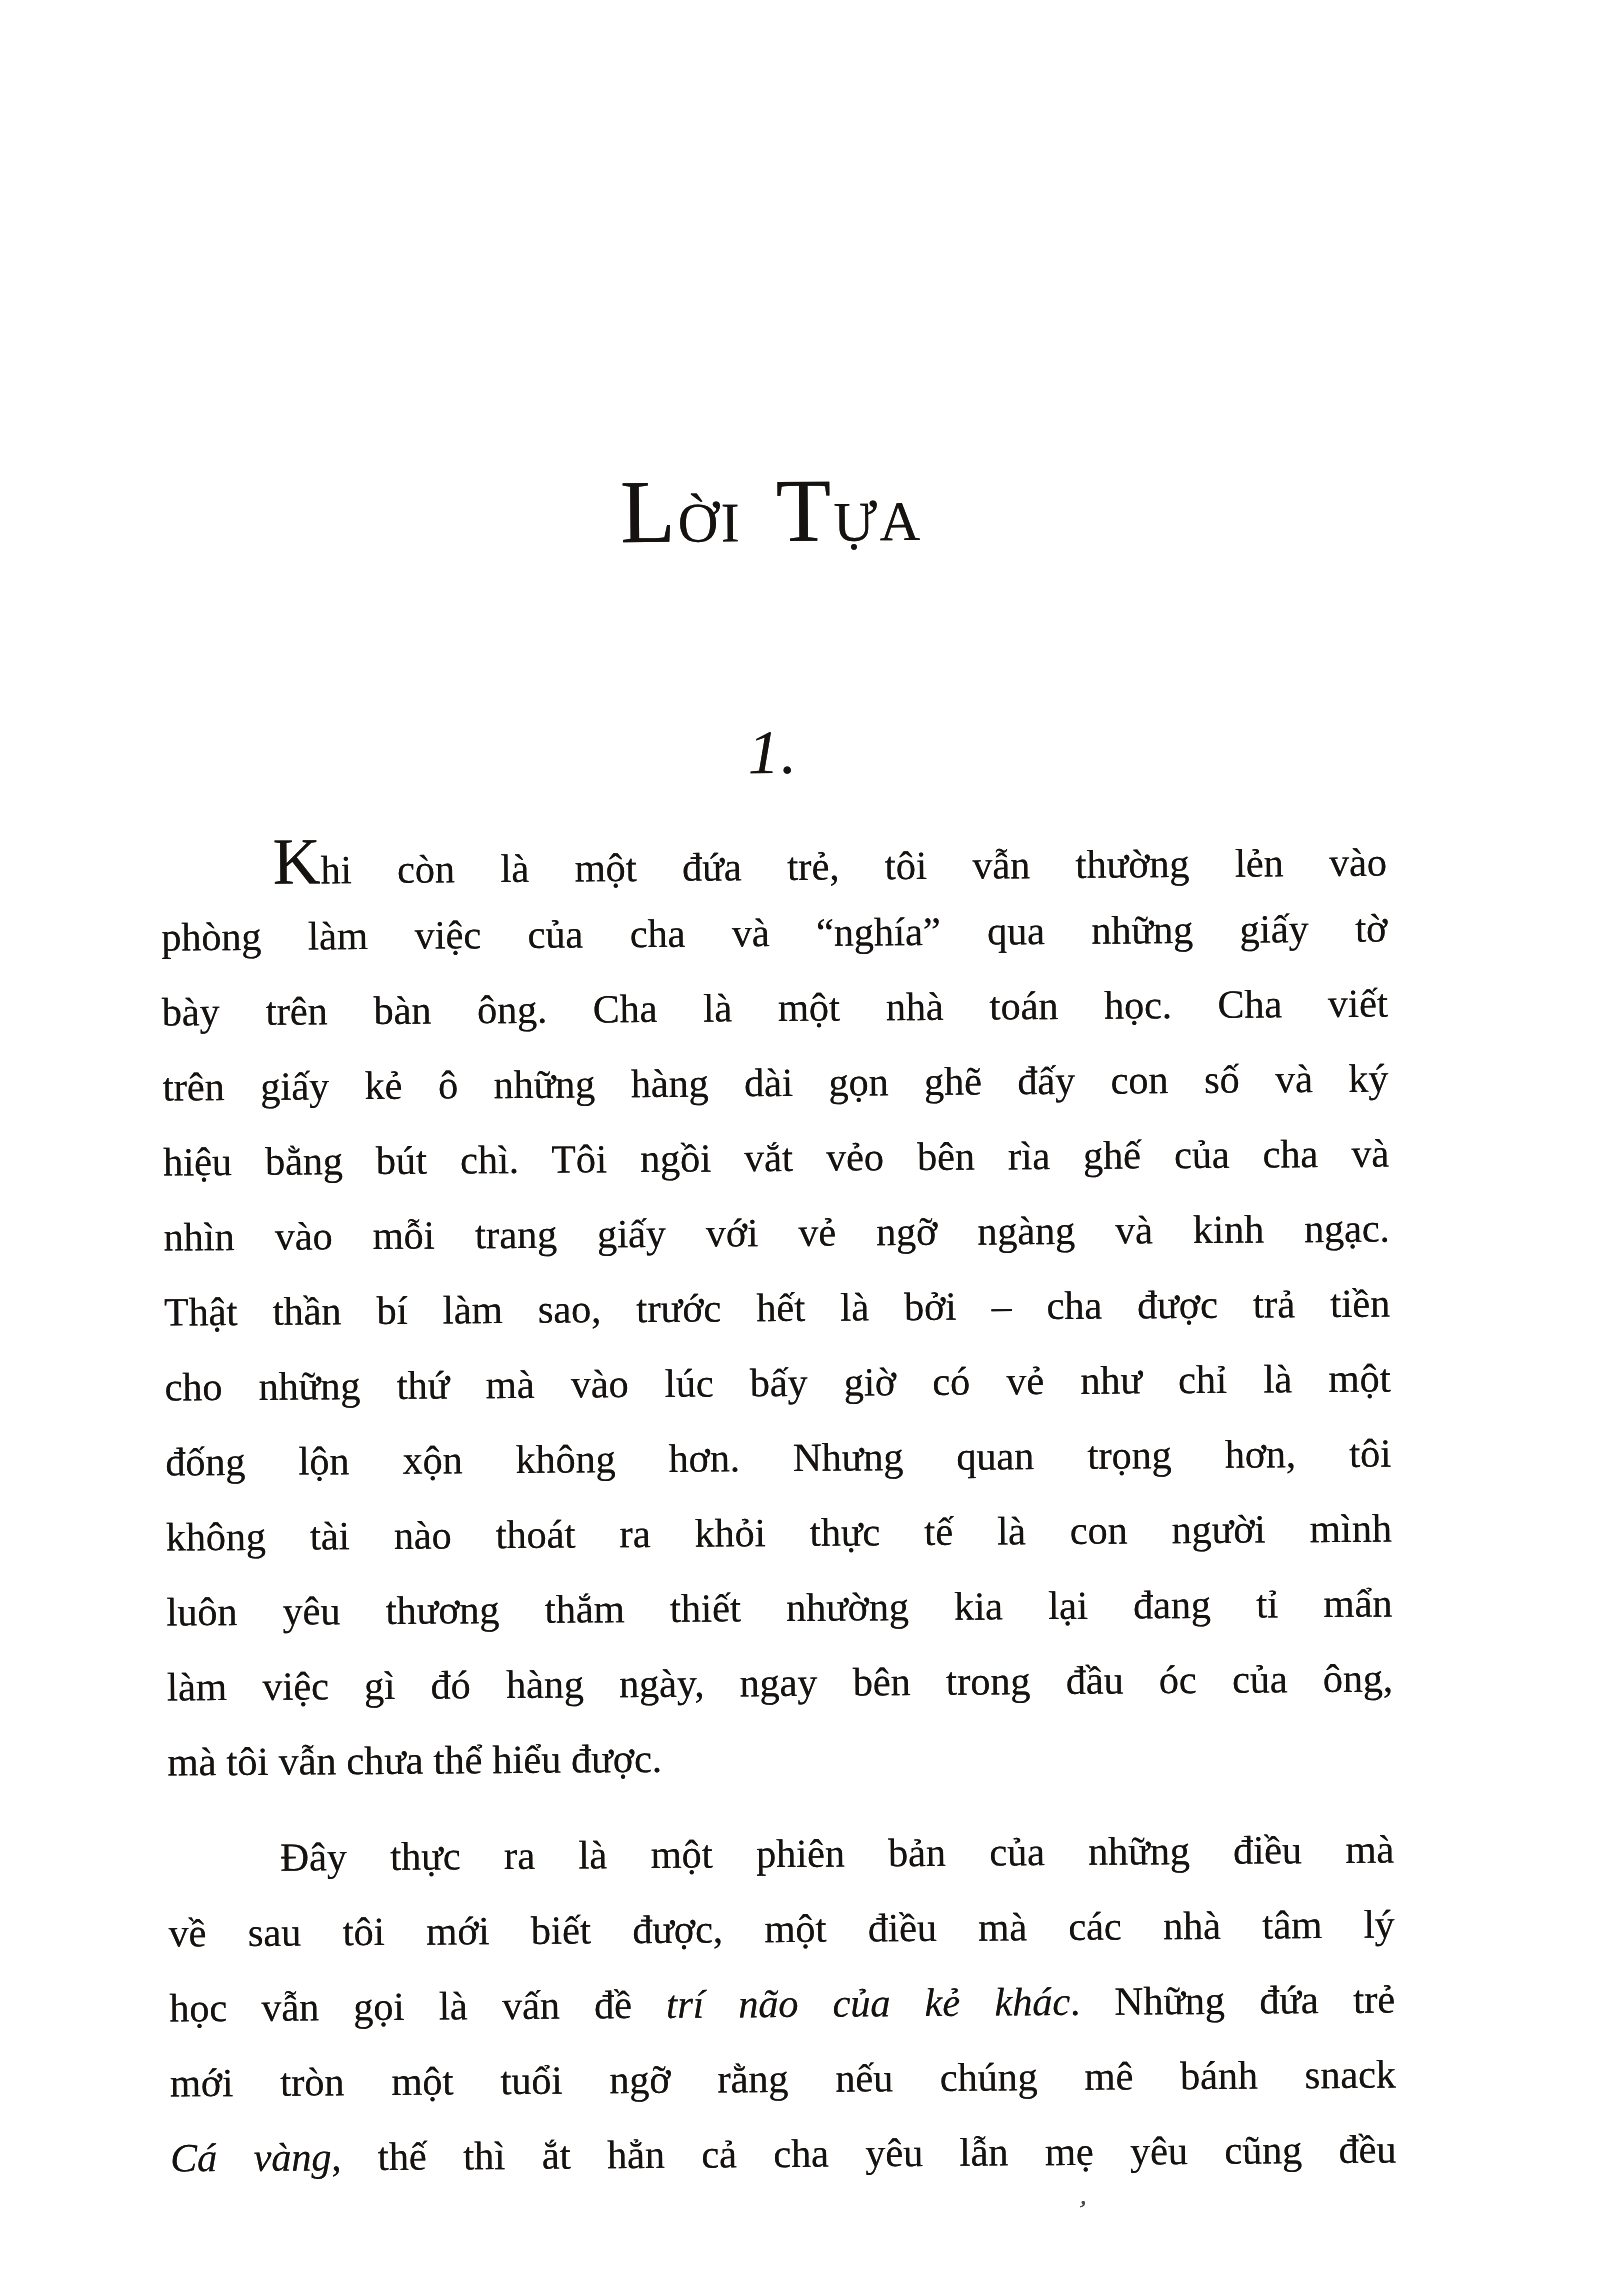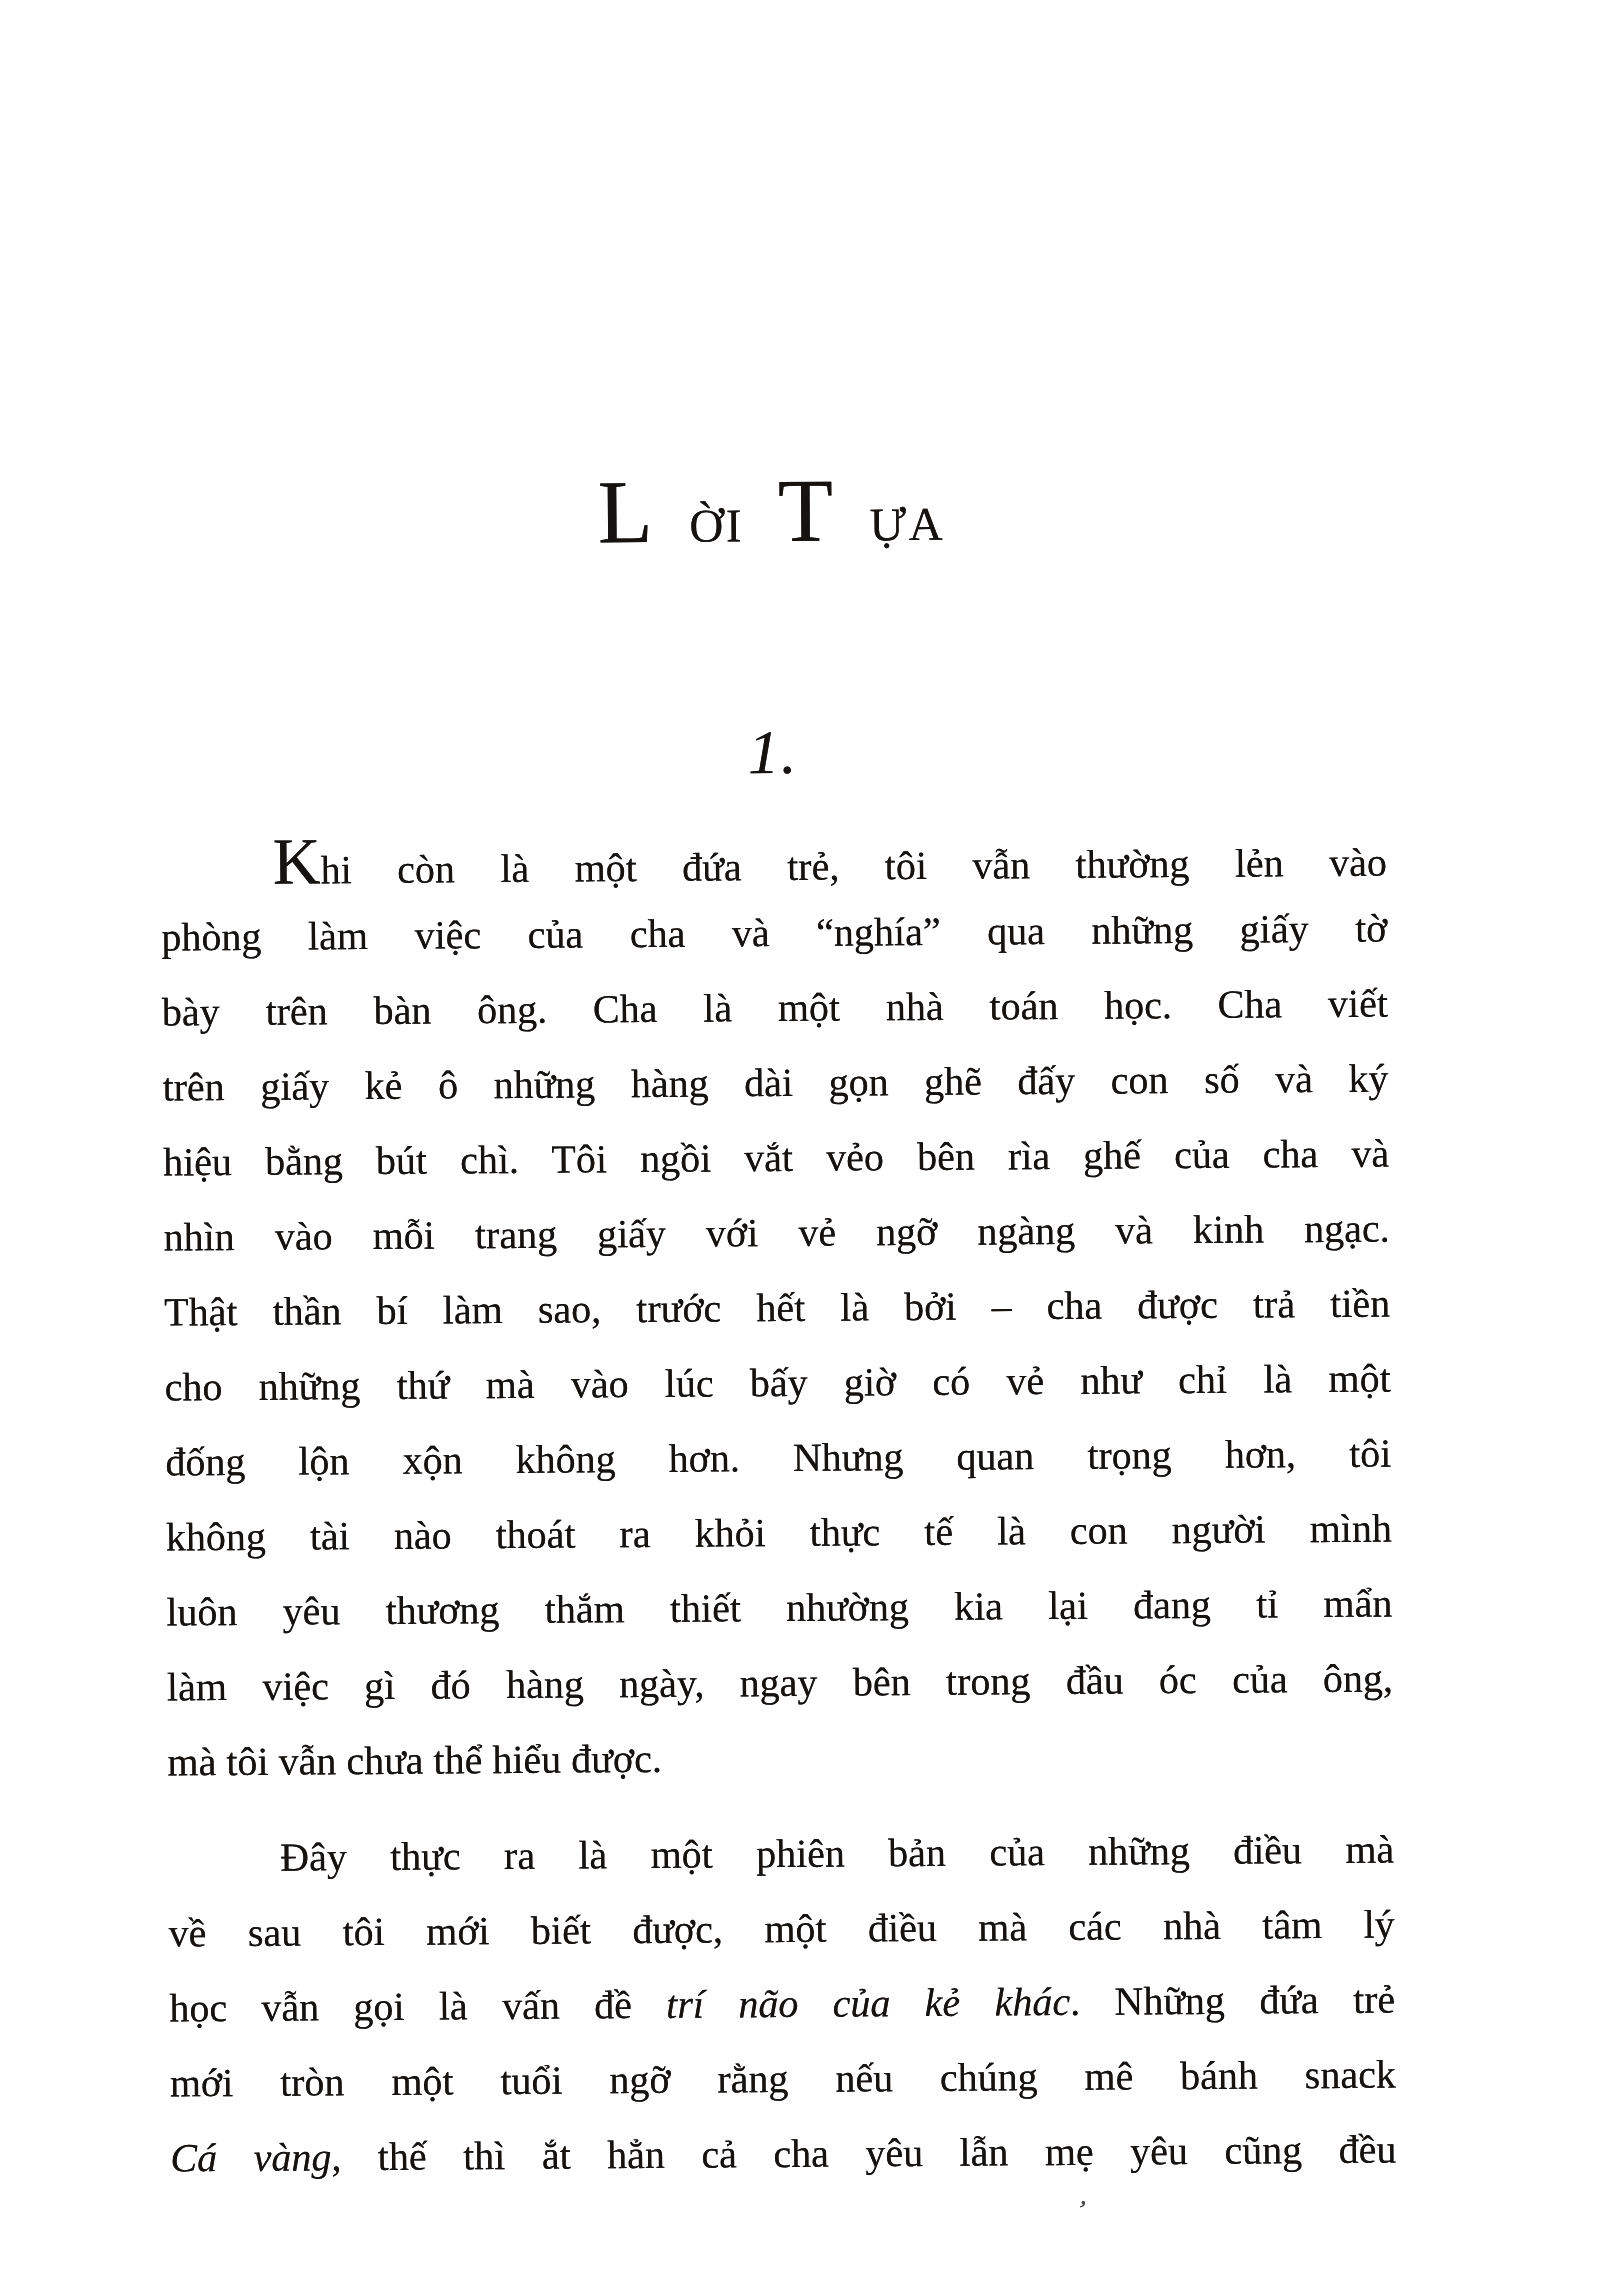--- a/index.html
+++ b/index.html
@@ -37,22 +37,21 @@
     width: 100%;
     text-align: center;
     white-space: nowrap;
     letter-spacing: 2.5px;
     line-height: 1;
   }
   .preface-title .cap-big {
     font-size: 90px;
   }
   .preface-title .cap-small {
-    font-size: 47px;
-    margin-left: 34px;
+    font-size: 56px;
   }
   .preface-title .word-gap {
     margin-left: 0.38em;
   }
   .section-number {
     position: absolute;
     top: 722px;
     left: 0;
     width: 100%;
     text-align: center;

